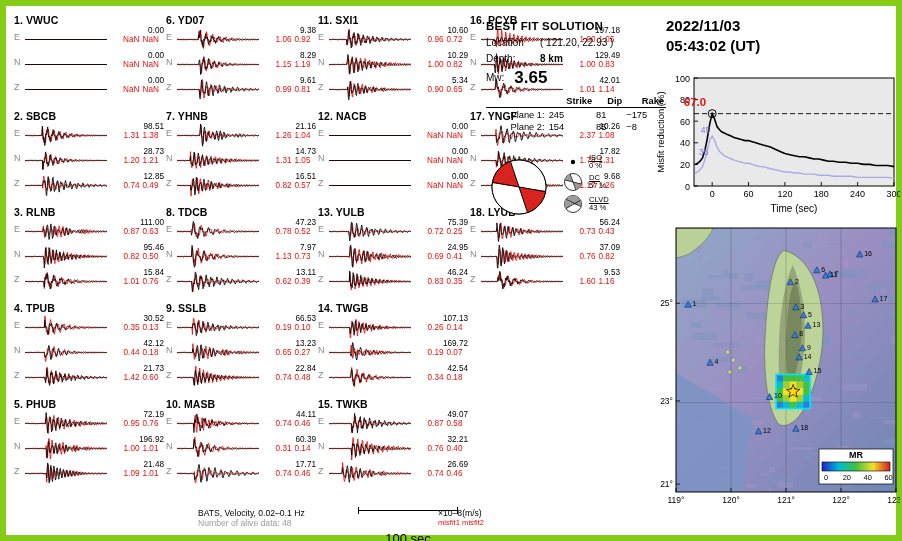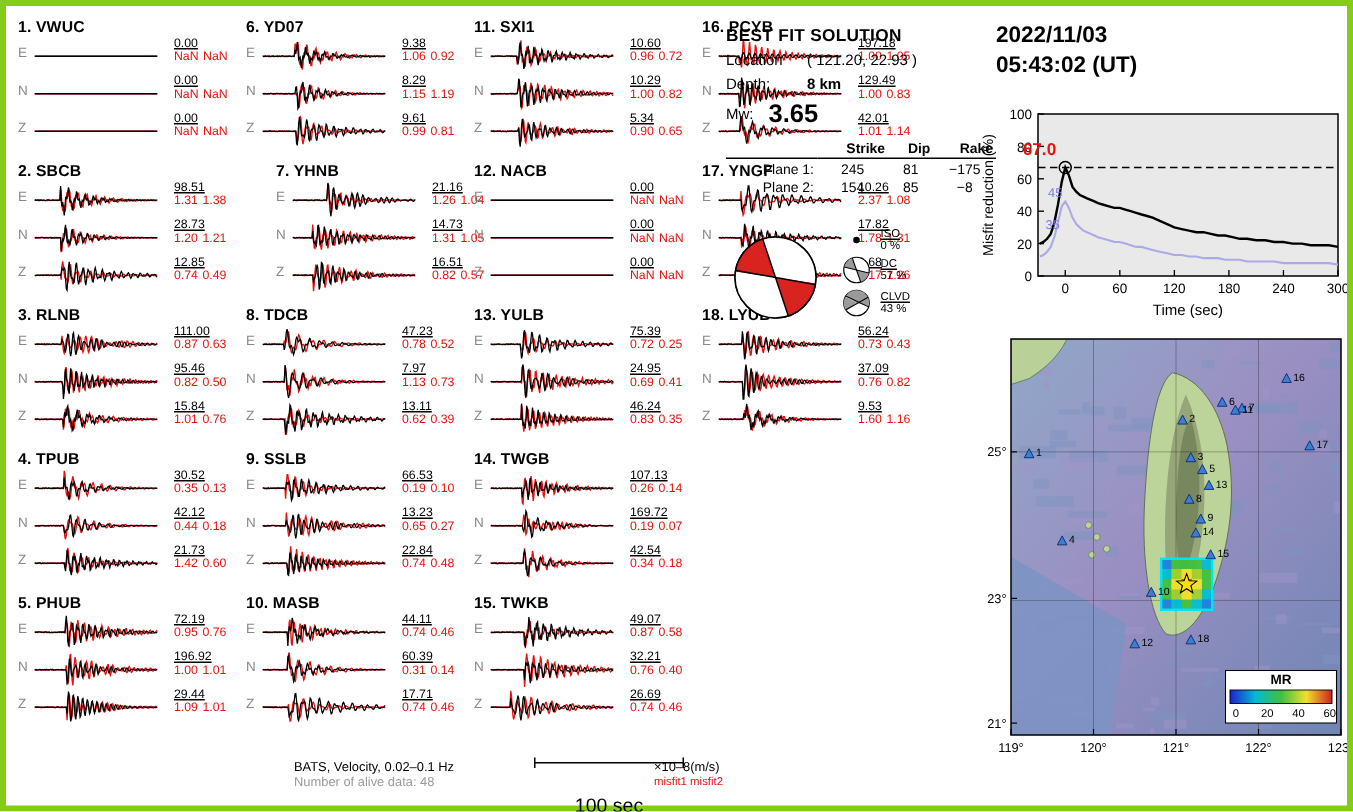--- a/index.html
+++ b/index.html
@@ -4,64 +4,63 @@
 <style>
   * { box-sizing: border-box; }
   html, body { margin:0; padding:0; }
   body {
     width: 902px; height: 541px;
     font-family: "Liberation Sans", sans-serif;
     background: #ffffff;
     color: #000;
     overflow: hidden;
   }
-  #root { position: relative; width: 902px; height: 541px; border: 4px solid #84cc16; }
+  #root { position: relative; width: 902px; height: 541px; border: 6px solid #84cc16; }
 
   
   .wf-grid {
     position: absolute; left: 8px; top: 8px;
     width: 455px; height: 490px;
   }
 
   .sta-block { height: 93px; position: relative; }
   .sta-title {
     font-size: 10.5px; font-weight: bold; margin: 0 0 1px 0;
     letter-spacing: 0.1px;
   }
   .trace-row { position: relative; height: 25px; }
   .ch-label {
     position: absolute; left: 0; top: 5px;
     font-size: 9px; color: #888;
   }
   .trace-svg { position: absolute; left: 11px; top: 0; }
   .amp {
     position: absolute; right: 0px; top: -1px;
-    font-size: 8.2px; color: #000; text-align: left;
+    font-size: 8.2px; color: #000; text-align: right;
     width: 46px;
-    text-decoration: underline;
   }
   .misfits {
     position: absolute; right: 0px; top: 8px;
-    font-size: 8.2px; color: #e8110e; text-align: left;
+    font-size: 8.2px; color: #e8110e; text-align: center;
     width: 46px;
   }
   .misfits .m2 { margin-left: 3px; }
 
   
   .bfs { position: absolute; left: 480px; top: 14px; width: 180px; }
   .bfs-title { font-size: 11.5px; font-weight: bold; letter-spacing: .2px; }
   .bfs-line { font-size: 10px; margin-top: 5px; }
   .bfs-line .lab { display:inline-block; width: 54px; }
   .bfs-mw { font-size: 10px; margin-top: 4px; }
   .bfs-mw .val { font-size: 17px; font-weight: bold; margin-left: 10px; vertical-align: -2px;}
 
   .planes { margin-top: 8px; font-size: 9.3px; width: 180px; border-collapse: collapse; }
   .planes th { font-weight: bold; padding: 0 2px 1px 2px; text-align: right; }
   .planes th.l { text-align: left; font-weight: normal; }
-  .planes td { padding: 1px 2px; text-align: center; }
+  .planes td { padding: 1px 2px; text-align: left; }
   .planes td.l { text-align: right; }
   .planes .ruler td { border-top: 1px solid #000; height: 1px; padding: 0; }
 
   
   .bb-area { position: absolute; left: 480px; top: 150px; width: 190px; height: 60px; }
   .mech-legend { position:absolute; left: 76px; top: -2px; font-size: 7.6px; }
   .mech-legend .row { display: flex; align-items: center; margin-bottom: 2px; }
   .mech-legend .row .txt { margin-left: 5px; line-height: 1.05; }
   .mech-legend .row .txt b { font-weight: normal; display:block;text-decoration:underline; }
   .mech-legend .row .pct { color: #000; }
@@ -237,21 +236,21 @@
           </svg>
           <div class="amp">196.92</div>
           <div class="misfits"><span>1.00</span><span class="m2">1.01</span></div>
         </div>
         <div class="trace-row">
           <div class="ch-label">Z</div>
           <svg class="trace-svg" width="82" height="25">
             <path d="M0.0,12.3 L0.5,12.6 L1.0,12.3 L1.4,12.4 L1.9,12.3 L2.4,12.4 L2.9,12.5 L3.4,12.5 L3.9,12.7 L4.3,12.7 L4.8,12.5 L5.3,12.7 L5.8,12.4 L6.3,12.4 L6.8,12.3 L7.2,12.5 L7.7,12.4 L8.2,12.6 L8.7,12.6 L9.2,12.3 L9.6,12.3 L10.1,12.3 L10.6,12.6 L11.1,12.6 L11.6,12.3 L12.1,12.5 L12.5,12.4 L13.0,12.6 L13.5,12.3 L14.0,12.4 L14.5,12.4 L15.0,12.5 L15.4,12.5 L15.9,12.3 L16.4,12.3 L16.9,12.4 L17.4,12.7 L17.8,12.4 L18.3,12.7 L18.8,12.4 L19.3,12.6 L19.8,12.6 L20.3,12.5 L20.7,12.7 L21.2,12.7 L21.7,21.2 L22.2,13.3 L22.7,5.5 L23.2,3.5 L23.6,8.4 L24.1,15.8 L24.6,20.0 L25.1,18.2 L25.6,12.4 L26.0,7.4 L26.5,6.8 L27.0,10.5 L27.5,15.2 L28.0,17.1 L28.5,15.3 L28.9,11.7 L29.4,9.3 L29.9,9.8 L30.4,12.4 L30.9,14.6 L31.4,14.6 L31.8,12.9 L32.3,11.1 L32.8,10.9 L33.3,12.3 L33.8,13.8 L34.2,14.0 L34.7,12.7 L35.2,11.0 L35.7,10.7 L36.2,12.1 L36.7,14.0 L37.1,14.8 L37.6,13.6 L38.1,11.3 L38.6,9.9 L39.1,10.6 L39.6,12.9 L40.0,15.1 L40.5,15.3 L41.0,13.2 L41.5,10.5 L42.0,9.3 L42.4,10.6 L42.9,13.4 L43.4,15.5 L43.9,15.3 L44.4,12.9 L44.9,10.2 L45.3,9.3 L45.8,10.8 L46.3,13.6 L46.8,15.5 L47.3,15.1 L47.8,12.7 L48.2,10.3 L48.7,9.6 L49.2,11.1 L49.7,13.6 L50.2,15.1 L50.6,14.6 L51.1,12.6 L51.6,10.6 L52.1,10.2 L52.6,11.5 L53.1,13.5 L53.5,14.5 L54.0,14.0 L54.5,12.4 L55.0,11.0 L55.5,10.9 L56.0,11.9 L56.4,13.3 L56.9,13.9 L57.4,13.4 L57.9,12.3 L58.4,11.5 L58.8,11.6 L59.3,12.3 L59.8,13.1 L60.3,13.3 L60.8,12.8 L61.3,12.2 L61.7,11.9 L62.2,12.2 L62.7,12.6 L63.2,12.9 L63.7,12.8 L64.2,12.4 L64.6,12.2 L65.1,12.3 L65.6,12.6 L66.1,12.9 L66.6,12.8 L67.0,12.4 L67.5,12.1 L68.0,12.1 L68.5,12.5 L69.0,13.0 L69.5,13.0 L69.9,12.6 L70.4,12.1 L70.9,11.9 L71.4,12.1 L71.9,12.7 L72.4,13.1 L72.8,13.1 L73.3,12.6 L73.8,12.0 L74.3,11.8 L74.8,12.2 L75.2,12.8 L75.7,13.2 L76.2,13.1 L76.7,12.5 L77.2,12.0 L77.7,11.8 L78.1,12.2 L78.6,12.8 L79.1,13.1 L79.6,13.0 L80.1,12.5 L80.6,12.0 L81.0,11.9 L81.5,12.3 L82.0,12.8 " fill="none" stroke="#e8110e" stroke-width="0.9"></path>
             <path d="M0.0,12.6 L0.5,12.4 L1.0,12.3 L1.4,12.6 L1.9,12.3 L2.4,12.4 L2.9,12.5 L3.4,12.4 L3.9,12.4 L4.3,12.4 L4.8,12.5 L5.3,12.6 L5.8,12.7 L6.3,12.5 L6.8,12.7 L7.2,12.5 L7.7,12.6 L8.2,12.3 L8.7,12.3 L9.2,12.7 L9.6,12.5 L10.1,12.5 L10.6,12.5 L11.1,12.5 L11.6,12.5 L12.1,12.5 L12.5,12.3 L13.0,12.7 L13.5,12.7 L14.0,12.7 L14.5,12.6 L15.0,12.3 L15.4,12.3 L15.9,12.4 L16.4,12.6 L16.9,12.7 L17.4,12.5 L17.8,12.3 L18.3,12.7 L18.8,12.5 L19.3,12.7 L19.8,12.5 L20.3,12.5 L20.7,12.5 L21.2,12.4 L21.7,16.8 L22.2,6.7 L22.7,2.0 L23.2,6.2 L23.6,15.6 L24.1,21.9 L24.6,20.0 L25.1,11.9 L25.6,4.8 L26.0,4.4 L26.5,10.9 L27.0,18.3 L27.5,20.6 L28.0,15.9 L28.5,8.7 L28.9,5.0 L29.4,7.8 L29.9,14.4 L30.4,19.1 L30.9,18.0 L31.4,12.4 L31.8,7.2 L32.3,6.7 L32.8,11.1 L33.3,16.4 L33.8,18.2 L34.2,15.1 L34.7,10.0 L35.2,7.3 L35.7,9.1 L36.2,13.6 L36.7,17.0 L37.1,16.4 L37.6,12.6 L38.1,8.9 L38.6,8.4 L39.1,11.3 L39.6,15.1 L40.0,16.4 L40.5,14.4 L41.0,11.0 L41.5,9.0 L42.0,10.0 L42.4,13.1 L42.9,15.5 L43.4,15.2 L43.9,12.7 L44.4,10.2 L44.9,9.7 L45.3,11.6 L45.8,14.1 L46.3,15.1 L46.8,13.9 L47.3,11.6 L47.8,10.2 L48.2,10.8 L48.7,12.8 L49.2,14.4 L49.7,14.4 L50.2,12.7 L50.6,11.0 L51.1,10.6 L51.6,11.8 L52.1,13.5 L52.6,14.2 L53.1,13.5 L53.5,12.0 L54.0,11.0 L54.5,11.3 L55.0,12.6 L55.5,13.7 L56.0,13.7 L56.4,12.7 L56.9,11.6 L57.4,11.3 L57.9,12.0 L58.4,13.1 L58.8,13.6 L59.3,13.2 L59.8,12.2 L60.3,11.5 L60.8,11.7 L61.3,12.6 L61.7,13.3 L62.2,13.3 L62.7,12.7 L63.2,11.9 L63.7,11.7 L64.2,12.2 L64.6,12.9 L65.1,13.2 L65.6,12.9 L66.1,12.3 L66.6,11.9 L67.0,12.0 L67.5,12.5 L68.0,13.0 L68.5,13.0 L69.0,12.6 L69.5,12.2 L69.9,12.0 L70.4,12.3 L70.9,12.7 L71.4,12.9 L71.9,12.8 L72.4,12.4 L72.8,12.1 L73.3,12.2 L73.8,12.5 L74.3,12.8 L74.8,12.8 L75.2,12.6 L75.7,12.3 L76.2,12.2 L76.7,12.4 L77.2,12.6 L77.7,12.7 L78.1,12.7 L78.6,12.4 L79.1,12.3 L79.6,12.3 L80.1,12.5 L80.6,12.7 L81.0,12.7 L81.5,12.5 L82.0,12.4 " fill="none" stroke="#000" stroke-width="0.85"></path>
           </svg>
-          <div class="amp">29.44</div>
+          <div class="amp">21.48</div>
           <div class="misfits"><span>1.09</span><span class="m2">1.01</span></div>
         </div>
       </div>
       <div class="sta-block" style="position: absolute; left: 152px; top: 0px; width: 150px;">
         <div class="sta-title">6. YD07</div>
         <div class="trace-row">
           <div class="ch-label">E</div>
           <svg class="trace-svg" width="82" height="25">
             <path d="M0.0,12.5 L0.5,12.3 L1.0,12.7 L1.4,12.3 L1.9,12.3 L2.4,12.3 L2.9,12.6 L3.4,12.5 L3.9,12.7 L4.3,12.4 L4.8,12.7 L5.3,12.7 L5.8,12.7 L6.3,12.3 L6.8,12.3 L7.2,12.3 L7.7,12.6 L8.2,12.5 L8.7,12.4 L9.2,12.6 L9.6,12.5 L10.1,12.7 L10.6,12.3 L11.1,12.3 L11.6,12.6 L12.1,12.7 L12.5,12.5 L13.0,12.7 L13.5,12.4 L14.0,12.7 L14.5,12.4 L15.0,12.3 L15.4,12.4 L15.9,12.3 L16.4,12.7 L16.9,12.7 L17.4,12.3 L17.8,12.4 L18.3,12.6 L18.8,12.5 L19.3,12.6 L19.8,12.6 L20.3,12.4 L20.7,12.4 L21.2,12.6 L21.7,4.5 L22.2,4.5 L22.7,9.1 L23.2,6.9 L23.6,3.1 L24.1,8.0 L24.6,16.8 L25.1,18.0 L25.6,14.8 L26.0,17.0 L26.5,21.5 L27.0,18.5 L27.5,11.1 L28.0,9.4 L28.5,11.7 L28.9,9.5 L29.4,4.7 L29.9,6.0 L30.4,11.8 L30.9,13.7 L31.4,12.0 L31.8,13.9 L32.3,18.7 L32.8,18.7 L33.3,14.3 L33.8,12.7 L34.2,14.2 L34.7,12.6 L35.2,8.1 L35.7,7.1 L36.2,10.2 L36.7,11.5 L37.1,10.1 L37.6,11.1 L38.1,15.2 L38.6,16.8 L39.1,14.7 L39.6,13.7 L40.0,15.2 L40.5,14.7 L41.0,11.3 L41.5,9.4 L42.0,10.7 L42.4,11.3 L42.9,9.8 L43.4,9.8 L43.9,12.6 L44.4,14.5 L44.9,13.7 L45.3,13.3 L45.8,14.9 L46.3,15.4 L46.8,13.2 L47.3,11.5 L47.8,11.9 L48.2,12.1 L48.7,10.6 L49.2,9.8 L49.7,11.3 L50.2,12.8 L50.6,12.6 L51.1,12.4 L51.6,13.8 L52.1,14.8 L52.6,13.9 L53.1,12.6 L53.5,12.8 L54.0,13.0 L54.5,11.8 L55.0,10.7 L55.5,11.2 L56.0,12.1 L56.4,12.0 L56.9,11.7 L57.4,12.7 L57.9,13.8 L58.4,13.6 L58.8,12.9 L59.3,13.1 L59.8,13.5 L60.3,12.7 L60.8,11.6 L61.3,11.6 L61.7,12.1 L62.2,11.9 L62.7,11.5 L63.2,12.0 L63.7,12.9 L64.2,13.1 L64.6,12.7 L65.1,13.0 L65.6,13.5 L66.1,13.2 L66.6,12.4 L67.0,12.2 L67.5,12.4 L68.0,12.2 L68.5,11.7 L69.0,11.8 L69.5,12.4 L69.9,12.6 L70.4,12.4 L70.9,12.6 L71.4,13.2 L71.9,13.2 L72.4,12.7 L72.8,12.5 L73.3,12.7 L73.8,12.5 L74.3,12.0 L74.8,11.9 L75.2,12.2 L75.7,12.4 L76.2,12.2 L76.7,12.3 L77.2,12.8 L77.7,13.0 L78.1,12.7 L78.6,12.6 L79.1,12.8 L79.6,12.8 L80.1,12.4 L80.6,12.2 L81.0,12.3 L81.5,12.4 L82.0,12.2 " fill="none" stroke="#e8110e" stroke-width="0.9"></path>
             <path d="M0.0,12.4 L0.5,12.6 L1.0,12.7 L1.4,12.5 L1.9,12.4 L2.4,12.7 L2.9,12.5 L3.4,12.4 L3.9,12.4 L4.3,12.6 L4.8,12.3 L5.3,12.7 L5.8,12.5 L6.3,12.4 L6.8,12.6 L7.2,12.3 L7.7,12.7 L8.2,12.7 L8.7,12.6 L9.2,12.5 L9.6,12.7 L10.1,12.4 L10.6,12.7 L11.1,12.6 L11.6,12.4 L12.1,12.6 L12.5,12.4 L13.0,12.3 L13.5,12.3 L14.0,12.4 L14.5,12.6 L15.0,12.7 L15.4,12.7 L15.9,12.4 L16.4,12.6 L16.9,12.5 L17.4,12.6 L17.8,12.3 L18.3,12.6 L18.8,12.5 L19.3,12.7 L19.8,12.6 L20.3,12.4 L20.7,12.7 L21.2,12.4 L21.7,8.0 L22.2,10.9 L22.7,7.1 L23.2,3.1 L23.6,8.2 L24.1,14.6 L24.6,13.7 L25.1,13.1 L25.6,18.3 L26.0,20.3 L26.5,15.1 L27.0,11.9 L27.5,13.6 L28.0,12.0 L28.5,6.9 L28.9,6.7 L29.4,10.9 L29.9,11.6 L30.4,10.2 L30.9,13.3 L31.4,17.4 L31.8,16.3 L32.3,13.7 L32.8,14.6 L33.3,15.0 L33.8,11.4 L34.2,8.8 L34.7,10.3 L35.2,11.3 L35.7,9.7 L36.2,10.3 L36.7,13.7 L37.1,14.9 L37.6,13.5 L38.1,14.0 L38.6,15.5 L39.1,14.2 L39.6,11.5 L40.0,11.3 L40.5,12.1 L41.0,10.8 L41.5,9.8 L42.0,11.4 L42.4,13.1 L42.9,12.7 L43.4,12.7 L43.9,14.3 L44.4,14.7 L44.9,13.2 L45.3,12.4 L45.8,12.9 L46.3,12.3 L46.8,10.8 L47.3,10.9 L47.8,12.1 L48.2,12.2 L48.7,11.8 L49.2,12.8 L49.7,13.9 L50.2,13.5 L50.6,12.8 L51.1,13.2 L51.6,13.2 L52.1,12.1 L52.6,11.5 L53.1,11.9 L53.5,12.1 L54.0,11.6 L54.5,11.9 L55.0,12.9 L55.5,13.1 L56.0,12.8 L56.4,13.0 L56.9,13.4 L57.4,12.9 L57.9,12.2 L58.4,12.2 L58.8,12.4 L59.3,12.0 L59.8,11.7 L60.3,12.2 L60.8,12.7 L61.3,12.5 L61.7,12.6 L62.2,13.0 L62.7,13.1 L63.2,12.7 L63.7,12.5 L64.2,12.6 L64.6,12.4 L65.1,12.0 L65.6,12.1 L66.1,12.4 L66.6,12.4 L67.0,12.3 L67.5,12.6 L68.0,12.9 L68.5,12.8 L69.0,12.6 L69.5,12.7 L69.9,12.7 L70.4,12.4 L70.9,12.2 L71.4,12.4 L71.9,12.4 L72.4,12.2 L72.8,12.3 L73.3,12.6 L73.8,12.7 L74.3,12.6 L74.8,12.6 L75.2,12.8 L75.7,12.6 L76.2,12.4 L76.7,12.4 L77.2,12.5 L77.7,12.3 L78.1,12.3 L78.6,12.4 L79.1,12.5 L79.6,12.5 L80.1,12.5 L80.6,12.7 L81.0,12.7 L81.5,12.5 L82.0,12.5 " fill="none" stroke="#000" stroke-width="0.85"></path>
@@ -271,21 +270,21 @@
         <div class="trace-row">
           <div class="ch-label">Z</div>
           <svg class="trace-svg" width="82" height="25">
             <path d="M0.0,12.6 L0.5,12.7 L1.0,12.5 L1.4,12.7 L1.9,12.5 L2.4,12.4 L2.9,12.7 L3.4,12.6 L3.9,12.3 L4.3,12.4 L4.8,12.3 L5.3,12.4 L5.8,12.3 L6.3,12.6 L6.8,12.6 L7.2,12.5 L7.7,12.3 L8.2,12.4 L8.7,12.5 L9.2,12.6 L9.6,12.5 L10.1,12.5 L10.6,12.6 L11.1,12.6 L11.6,12.3 L12.1,12.5 L12.5,12.3 L13.0,12.3 L13.5,12.6 L14.0,12.7 L14.5,12.4 L15.0,12.6 L15.4,12.7 L15.9,12.3 L16.4,12.6 L16.9,12.7 L17.4,12.5 L17.8,12.4 L18.3,12.5 L18.8,12.6 L19.3,12.5 L19.8,12.7 L20.3,12.6 L20.7,12.3 L21.2,12.4 L21.7,12.7 L22.2,12.7 L22.7,16.1 L23.2,17.9 L23.6,18.2 L24.1,14.2 L24.6,7.3 L25.1,2.4 L25.6,3.7 L26.0,10.6 L26.5,18.2 L27.0,21.1 L27.5,18.5 L28.0,13.6 L28.5,10.2 L28.9,9.6 L29.4,10.3 L29.9,10.2 L30.4,9.6 L30.9,10.2 L31.4,13.1 L31.8,16.9 L32.3,18.6 L32.8,16.3 L33.3,11.6 L33.8,7.8 L34.2,7.3 L34.7,9.9 L35.2,13.1 L35.7,14.6 L36.2,14.5 L36.7,13.8 L37.1,13.8 L37.6,13.9 L38.1,13.1 L38.6,11.2 L39.1,9.3 L39.6,9.2 L40.0,11.3 L40.5,14.2 L41.0,15.8 L41.5,15.3 L42.0,13.3 L42.4,11.4 L42.9,10.9 L43.4,11.3 L43.9,11.8 L44.4,11.9 L44.9,12.0 L45.3,12.6 L45.8,13.7 L46.3,14.5 L46.8,14.1 L47.3,12.5 L47.8,10.9 L48.2,10.4 L48.7,11.2 L49.2,12.6 L49.7,13.5 L50.2,13.6 L50.6,13.1 L51.1,12.8 L51.6,12.7 L52.1,12.6 L52.6,12.2 L53.1,11.6 L53.5,11.4 L54.0,11.9 L54.5,12.9 L55.0,13.7 L55.5,13.7 L56.0,13.0 L56.4,12.1 L56.9,11.7 L57.4,11.9 L57.9,12.2 L58.4,12.4 L58.8,12.5 L59.3,12.6 L59.8,12.8 L60.3,13.1 L60.8,13.1 L61.3,12.6 L61.7,12.0 L62.2,11.7 L62.7,11.9 L63.2,12.4 L63.7,12.9 L64.2,13.0 L64.6,12.8 L65.1,12.6 L65.6,12.5 L66.1,12.5 L66.6,12.4 L67.0,12.2 L67.5,12.2 L68.0,12.3 L68.5,12.6 L69.0,12.9 L69.5,13.0 L69.9,12.7 L70.4,12.4 L70.9,12.2 L71.4,12.2 L71.9,12.4 L72.4,12.5 L72.8,12.6 L73.3,12.6 L73.8,12.6 L74.3,12.7 L74.8,12.7 L75.2,12.6 L75.7,12.4 L76.2,12.2 L76.7,12.3 L77.2,12.4 L77.7,12.6 L78.1,12.7 L78.6,12.7 L79.1,12.5 L79.6,12.5 L80.1,12.4 L80.6,12.5 L81.0,12.4 L81.5,12.4 L82.0,12.4 " fill="none" stroke="#e8110e" stroke-width="0.9"></path>
             <path d="M0.0,12.4 L0.5,12.5 L1.0,12.5 L1.4,12.4 L1.9,12.5 L2.4,12.4 L2.9,12.7 L3.4,12.4 L3.9,12.5 L4.3,12.6 L4.8,12.3 L5.3,12.3 L5.8,12.6 L6.3,12.7 L6.8,12.4 L7.2,12.5 L7.7,12.4 L8.2,12.6 L8.7,12.7 L9.2,12.5 L9.6,12.7 L10.1,12.7 L10.6,12.5 L11.1,12.5 L11.6,12.5 L12.1,12.4 L12.5,12.7 L13.0,12.4 L13.5,12.5 L14.0,12.5 L14.5,12.6 L15.0,12.4 L15.4,12.4 L15.9,12.4 L16.4,12.4 L16.9,12.5 L17.4,12.4 L17.8,12.3 L18.3,12.5 L18.8,12.6 L19.3,12.6 L19.8,12.6 L20.3,12.6 L20.7,12.6 L21.2,12.7 L21.7,12.3 L22.2,12.4 L22.7,20.4 L23.2,21.9 L23.6,16.3 L24.1,7.6 L24.6,3.1 L25.1,5.7 L25.6,11.7 L26.0,15.5 L26.5,15.6 L27.0,14.9 L27.5,15.7 L28.0,16.5 L28.5,14.1 L28.9,8.7 L29.4,4.7 L29.9,6.2 L30.4,12.4 L30.9,18.0 L31.4,18.8 L31.8,15.5 L32.3,12.2 L32.8,11.2 L33.3,11.3 L33.8,10.3 L34.2,8.6 L34.7,8.9 L35.2,12.7 L35.7,17.4 L36.2,18.8 L36.7,15.6 L37.1,10.7 L37.6,8.2 L38.1,9.1 L38.6,11.3 L39.1,12.4 L39.6,12.4 L40.0,13.3 L40.5,15.3 L41.0,16.4 L41.5,14.6 L42.0,10.7 L42.4,7.8 L42.9,8.5 L43.4,11.7 L43.9,14.6 L44.4,15.1 L44.9,14.1 L45.3,13.3 L45.8,13.4 L46.3,12.9 L46.8,11.2 L47.3,9.3 L47.8,9.4 L48.2,12.0 L48.7,15.0 L49.2,16.1 L49.7,14.5 L50.2,12.2 L50.6,11.0 L51.1,11.3 L51.6,11.6 L52.1,11.4 L52.6,11.3 L53.1,12.4 L53.5,14.4 L54.0,15.4 L54.5,14.3 L55.0,11.9 L55.5,10.1 L56.0,10.3 L56.4,11.8 L56.9,12.9 L57.4,13.1 L57.9,13.1 L58.4,13.4 L58.8,13.9 L59.3,13.5 L59.8,11.9 L60.3,10.4 L60.8,10.3 L61.3,11.8 L61.7,13.6 L62.2,14.2 L62.7,13.6 L63.2,12.7 L63.7,12.4 L64.2,12.4 L64.6,12.0 L65.1,11.4 L65.6,11.2 L66.1,12.1 L66.6,13.5 L67.0,14.3 L67.5,13.8 L68.0,12.4 L68.5,11.5 L69.0,11.5 L69.5,12.0 L69.9,12.3 L70.4,12.3 L70.9,12.5 L71.4,13.2 L71.9,13.7 L72.4,13.4 L72.8,12.4 L73.3,11.3 L73.8,11.2 L74.3,12.0 L74.8,12.8 L75.2,13.1 L75.7,13.0 L76.2,12.8 L76.7,12.9 L77.2,12.8 L77.7,12.3 L78.1,11.7 L78.6,11.5 L79.1,12.1 L79.6,13.0 L80.1,13.5 L80.6,13.2 L81.0,12.6 L81.5,12.2 L82.0,12.2 " fill="none" stroke="#000" stroke-width="0.85"></path>
           </svg>
           <div class="amp">9.61</div>
           <div class="misfits"><span>0.99</span><span class="m2">0.81</span></div>
         </div>
       </div>
-      <div class="sta-block" style="position: absolute; left: 152px; top: 96px; width: 150px; margin-left: 20px;">
+      <div class="sta-block" style="position: absolute; left: 152px; top: 96px; width: 150px;">
         <div class="sta-title">7. YHNB</div>
         <div class="trace-row">
           <div class="ch-label">E</div>
           <svg class="trace-svg" width="82" height="25">
             <path d="M0.0,12.3 L0.5,12.4 L1.0,12.4 L1.4,12.6 L1.9,12.6 L2.4,12.3 L2.9,12.3 L3.4,12.6 L3.9,12.4 L4.3,12.6 L4.8,12.5 L5.3,12.5 L5.8,12.5 L6.3,12.5 L6.8,12.5 L7.2,12.4 L7.7,12.4 L8.2,12.3 L8.7,12.3 L9.2,12.4 L9.6,12.7 L10.1,12.4 L10.6,12.3 L11.1,12.3 L11.6,12.6 L12.1,12.6 L12.5,12.4 L13.0,12.4 L13.5,12.7 L14.0,12.4 L14.5,12.4 L15.0,12.4 L15.4,12.6 L15.9,12.3 L16.4,12.5 L16.9,12.4 L17.4,12.6 L17.8,12.4 L18.3,12.5 L18.8,12.6 L19.3,12.5 L19.8,12.7 L20.3,12.5 L20.7,12.5 L21.2,12.3 L21.7,12.3 L22.2,12.7 L22.7,12.7 L23.2,10.5 L23.6,1.7 L24.1,6.4 L24.6,14.0 L25.1,13.4 L25.6,15.2 L26.0,20.6 L26.5,16.8 L27.0,8.2 L27.5,8.1 L28.0,10.4 L28.5,8.4 L28.9,10.6 L29.4,17.7 L29.9,18.0 L30.4,13.3 L30.9,12.7 L31.4,12.4 L31.8,8.1 L32.3,7.8 L32.8,13.1 L33.3,15.1 L33.8,13.8 L34.2,15.1 L34.7,15.4 L35.2,11.0 L35.7,8.7 L36.2,11.0 L36.7,12.0 L37.1,11.6 L37.6,14.2 L38.1,16.1 L38.6,13.6 L39.1,11.4 L39.6,11.9 L40.0,11.2 L40.5,10.0 L41.0,12.1 L41.5,14.5 L42.0,13.9 L42.4,13.1 L42.9,13.5 L43.4,12.4 L43.9,10.4 L44.4,11.0 L44.9,12.7 L45.3,12.7 L45.8,12.9 L46.3,14.1 L46.8,13.6 L47.3,11.8 L47.8,11.5 L48.2,12.1 L48.7,11.7 L49.2,12.0 L49.7,13.4 L50.2,13.7 L50.6,12.7 L51.1,12.5 L51.6,12.5 L52.1,11.7 L52.6,11.5 L53.1,12.5 L53.5,13.0 L54.0,12.8 L54.5,13.0 L55.0,13.1 L55.5,12.3 L56.0,11.7 L56.4,12.1 L56.9,12.4 L57.4,12.3 L57.9,12.8 L58.4,13.2 L58.8,12.8 L59.3,12.3 L59.8,12.4 L60.3,12.3 L60.8,12.0 L61.3,12.3 L61.7,12.9 L62.2,12.8 L62.7,12.6 L63.2,12.7 L63.7,12.5 L64.2,12.1 L64.6,12.2 L65.1,12.5 L65.6,12.5 L66.1,12.6 L66.6,12.8 L67.0,12.8 L67.5,12.4 L68.0,12.3 L68.5,12.4 L69.0,12.3 L69.5,12.4 L69.9,12.7 L70.4,12.8 L70.9,12.6 L71.4,12.5 L71.9,12.5 L72.4,12.4 L72.8,12.3 L73.3,12.5 L73.8,12.6 L74.3,12.6 L74.8,12.6 L75.2,12.6 L75.7,12.5 L76.2,12.3 L76.7,12.4 L77.2,12.5 L77.7,12.5 L78.1,12.5 L78.6,12.6 L79.1,12.6 L79.6,12.5 L80.1,12.5 L80.6,12.5 L81.0,12.4 L81.5,12.5 L82.0,12.6 " fill="none" stroke="#e8110e" stroke-width="0.9"></path>
             <path d="M0.0,12.7 L0.5,12.7 L1.0,12.4 L1.4,12.3 L1.9,12.6 L2.4,12.7 L2.9,12.7 L3.4,12.5 L3.9,12.6 L4.3,12.3 L4.8,12.6 L5.3,12.4 L5.8,12.4 L6.3,12.6 L6.8,12.4 L7.2,12.4 L7.7,12.5 L8.2,12.5 L8.7,12.5 L9.2,12.3 L9.6,12.4 L10.1,12.6 L10.6,12.7 L11.1,12.7 L11.6,12.4 L12.1,12.6 L12.5,12.3 L13.0,12.5 L13.5,12.6 L14.0,12.7 L14.5,12.7 L15.0,12.3 L15.4,12.3 L15.9,12.4 L16.4,12.3 L16.9,12.3 L17.4,12.5 L17.8,12.3 L18.3,12.5 L18.8,12.7 L19.3,12.6 L19.8,12.7 L20.3,12.5 L20.7,12.3 L21.2,12.6 L21.7,12.3 L22.2,12.4 L22.7,12.4 L23.2,6.5 L23.6,1.0 L24.1,2.5 L24.6,10.8 L25.1,19.6 L25.6,23.2 L26.0,19.8 L26.5,12.1 L27.0,5.5 L27.5,4.0 L28.0,7.8 L28.5,13.9 L28.9,18.1 L29.4,18.4 L29.9,15.2 L30.4,11.2 L30.9,8.9 L31.4,9.0 L31.8,10.7 L32.3,12.7 L32.8,14.0 L33.3,14.5 L33.8,14.4 L34.2,13.8 L34.7,12.6 L35.2,11.0 L35.7,9.8 L36.2,9.8 L36.7,11.5 L37.1,14.2 L37.6,16.3 L38.1,16.2 L38.6,13.5 L39.1,10.0 L39.6,7.8 L40.0,8.7 L40.5,12.1 L41.0,15.9 L41.5,17.5 L42.0,15.9 L42.4,12.0 L42.9,8.6 L43.4,7.8 L43.9,10.0 L44.4,13.8 L44.9,16.5 L45.3,16.4 L45.8,13.9 L46.3,10.8 L46.8,9.0 L47.3,9.6 L47.8,11.9 L48.2,14.2 L48.7,15.2 L49.2,14.4 L49.7,12.7 L50.2,11.2 L50.6,10.8 L51.1,11.3 L51.6,12.3 L52.1,13.1 L52.6,13.4 L53.1,13.3 L53.5,13.0 L54.0,12.6 L54.5,12.1 L55.0,11.7 L55.5,11.5 L56.0,11.8 L56.4,12.7 L56.9,13.6 L57.4,14.0 L57.9,13.4 L58.4,12.2 L58.8,11.0 L59.3,10.8 L59.8,11.6 L60.3,13.1 L60.8,14.3 L61.3,14.3 L61.7,13.1 L62.2,11.5 L62.7,10.6 L63.2,11.0 L63.7,12.3 L64.2,13.7 L64.6,14.2 L65.1,13.7 L65.6,12.4 L66.1,11.3 L66.6,11.1 L67.0,11.8 L67.5,12.8 L68.0,13.5 L68.5,13.5 L69.0,12.9 L69.5,12.2 L69.9,11.8 L70.4,11.8 L70.9,12.2 L71.4,12.7 L71.9,12.9 L72.4,12.9 L72.8,12.7 L73.3,12.6 L73.8,12.4 L74.3,12.2 L74.8,12.2 L75.2,12.2 L75.7,12.4 L76.2,12.8 L76.7,13.0 L77.2,13.0 L77.7,12.6 L78.1,12.1 L78.6,11.8 L79.1,12.0 L79.6,12.5 L80.1,13.0 L80.6,13.2 L81.0,13.0 L81.5,12.4 L82.0,11.9 " fill="none" stroke="#000" stroke-width="0.85"></path>
           </svg>
           <div class="amp">21.16</div>
           <div class="misfits"><span>1.26</span><span class="m2">1.04</span></div>
         </div>

